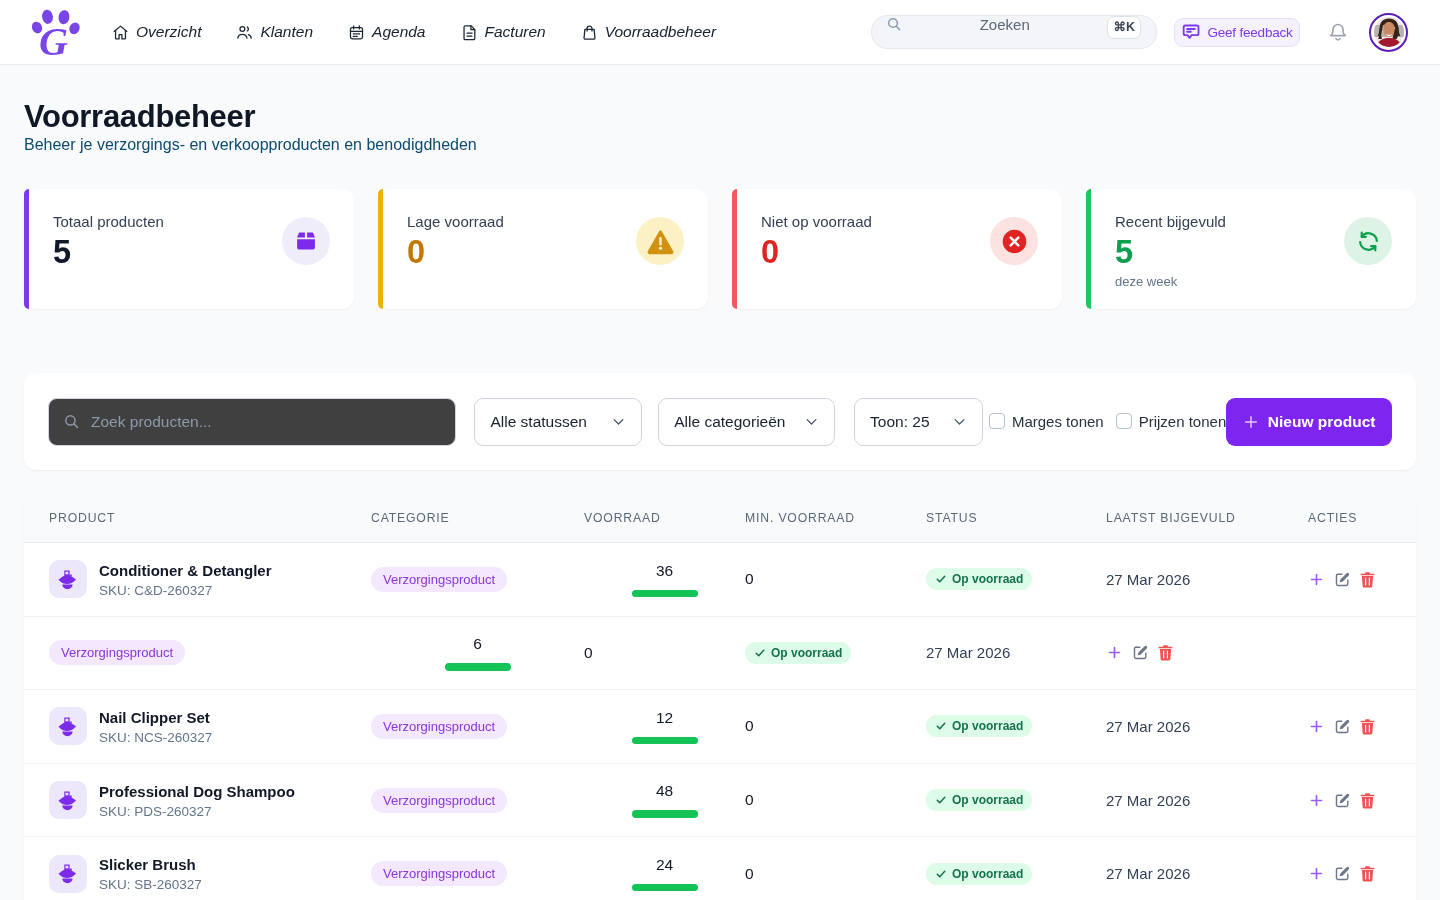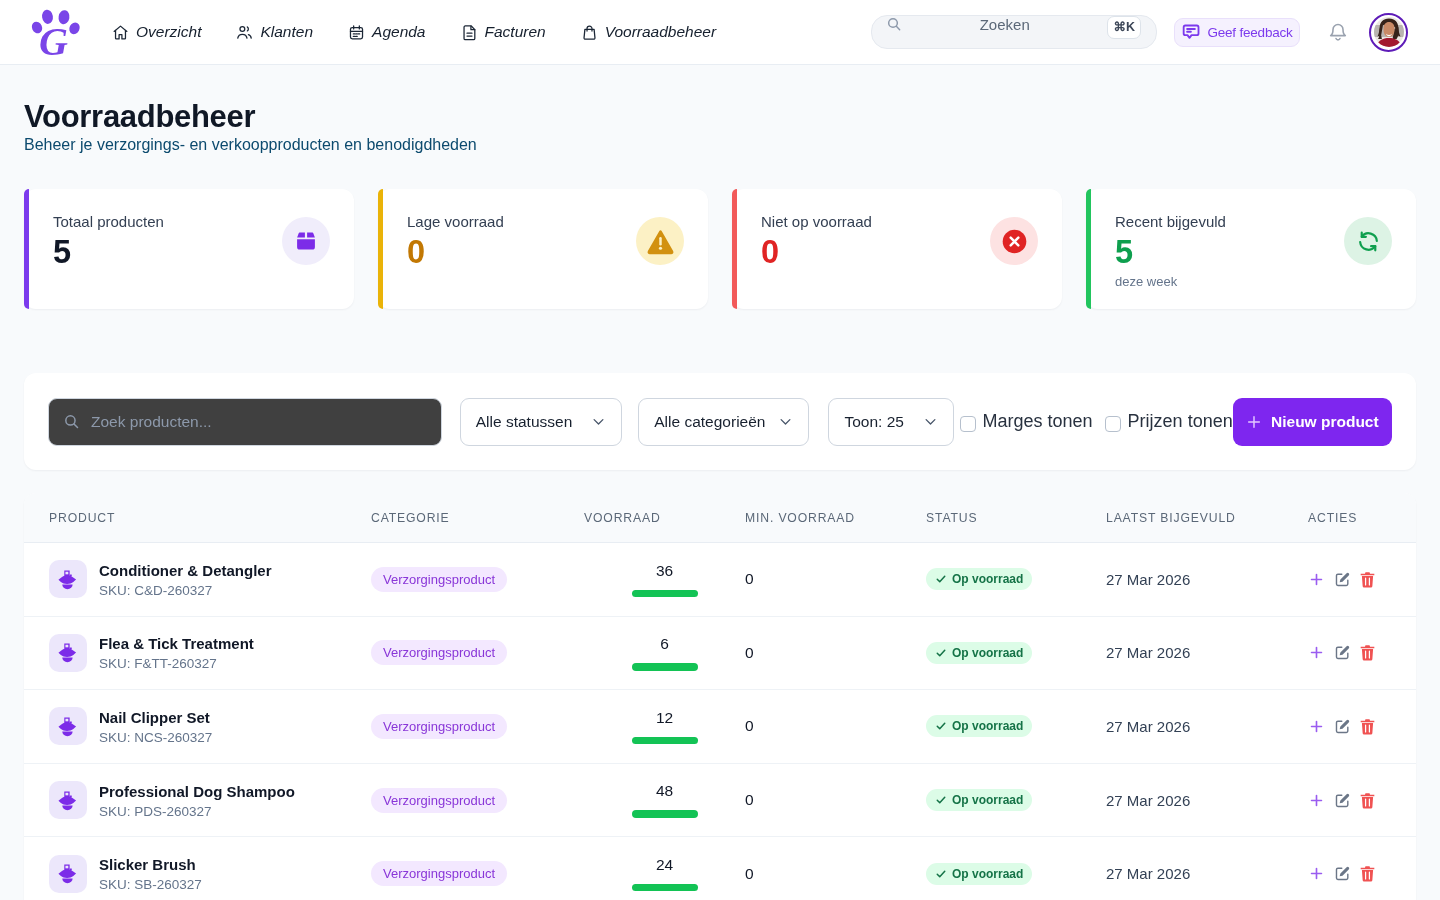--- a/index.html
+++ b/index.html
@@ -87,21 +87,21 @@
   }
   .finput .ph { font-size: 15.5px; color:#8d99ab; }
   .fselect {
     height: 48px; border:1px solid #cfd6df; border-radius: 9px; background:#fff;
     display:flex; align-items:center; justify-content:space-between; padding: 0 15px;
     font-size: 15.5px; font-weight: 500; color:#18212f;
   }
   .fsel1 { width:168px; margin-left:18px; }
   .fsel2 { width:177px; margin-left:16px;text-align:right; }
   .fsel3 { width:129px; margin-left:19px; }
-  .fcheck { display:flex; align-items:flex-end; gap: 7px; margin-left: 6px; font-size:18px; color:#28313f; white-space:nowrap; }
+  .fcheck { display:flex; align-items:flex-start; gap: 7px; margin-left: 6px; font-size:15px; color:#28313f; white-space:nowrap; }
   .fcheck .box { width:16px; height:16px; border:1px solid #b6c0cd; border-radius:4px; background:#fff; }
   .fcheck.c2 { margin-left: 12px; }
   .newbtn {
     margin-left:auto; width: 166px; height: 48px; background:#7e26ef; color:#fff;
     border-radius: 9px; display:flex; align-items:center; justify-content:center; gap:9px;
     font-size: 15.5px; font-weight: 700;
   }
   
   .tablecard {
     margin-top: 23px; background:#fff; border-radius: 12px 12px 0 0; overflow:hidden;
@@ -332,35 +332,20 @@
               <path d="M17.8 3.2a2.1 2.1 0 0 1 3 3L12 15l-4 1 1-4z" fill="#6b7687" stroke="none"></path>
             </svg>
             <svg width="15" height="17" viewBox="0 0 22 24" fill="#f05252">
               <path d="M8 1.5h6l.7 2H21v2.2H1V3.5h6.3z"></path>
               <path d="M2.8 7h16.4l-1.1 15a2 2 0 0 1-2 1.8H5.9a2 2 0 0 1-2-1.8z"></path>
               <path d="M8.2 10v10M13.8 10v10" stroke="#fff" stroke-width="1.8" stroke-linecap="round"></path>
             </svg>
           </div>
   </div>
         <div class="trow">
-    <div class="prodcell">
-            <span class="prodicon">
-              <svg width="23" height="23" viewBox="0 0 24 24" fill="#7c2ce8">
-                <path d="M7.6 2.6h5.6v6h-5.6z"></path>
-                <rect x="8.8" y="3.9" width="3" height="2.7" fill="#ece7fb"></rect>
-                <path d="M13.2 6.8h2.2v2h-2.2z"></path>
-                <path d="M10.5 7.9c2.9 0 5 .8 6.4 2l3 2.2-2.9 2.5c-1.5 1.3-3.9 2-6.5 2-2.7 0-4.9-.8-6.4-2.1l-2.6-2.3 3-2.3c1.4-1.2 3.2-2 6-2z"></path>
-                <path d="M5.5 17.2h10.8A5.4 4.9 0 0 1 5.5 17.2z"></path>
-              </svg>
-            </span>
-            <span>
-              <div class="pname">Flea &amp; Tick Treatment</div>
-              <div class="psku">SKU: F&amp;TT-260327</div>
-            </span>
-          </div>
     <div><span class="badge">Verzorgingsproduct</span></div>
     <div class="stockcell">
             <span class="stocknum">6</span>
             <span class="stockbar"></span>
           </div>
     <div class="minv">0</div>
     <div><span class="pill"><svg width="12" height="12" viewBox="0 0 24 24" fill="none" stroke="#157347" stroke-width="3" stroke-linecap="round" stroke-linejoin="round">
                 <path d="m4.5 12.5 5 5 10-11"></path>
               </svg>Op voorraad</span></div>
     <div class="datec">27 Mar 2026</div>

